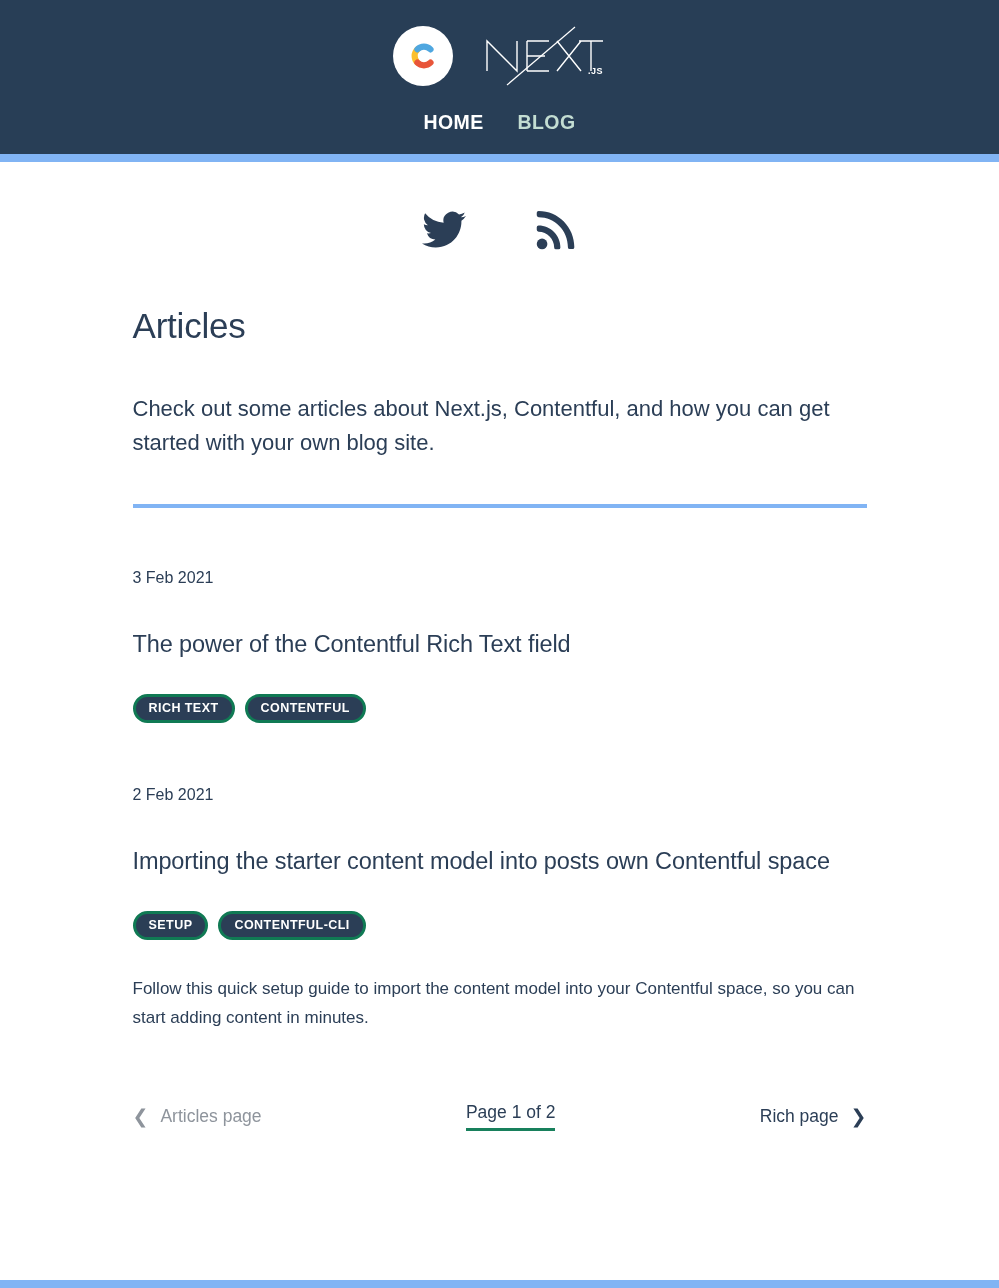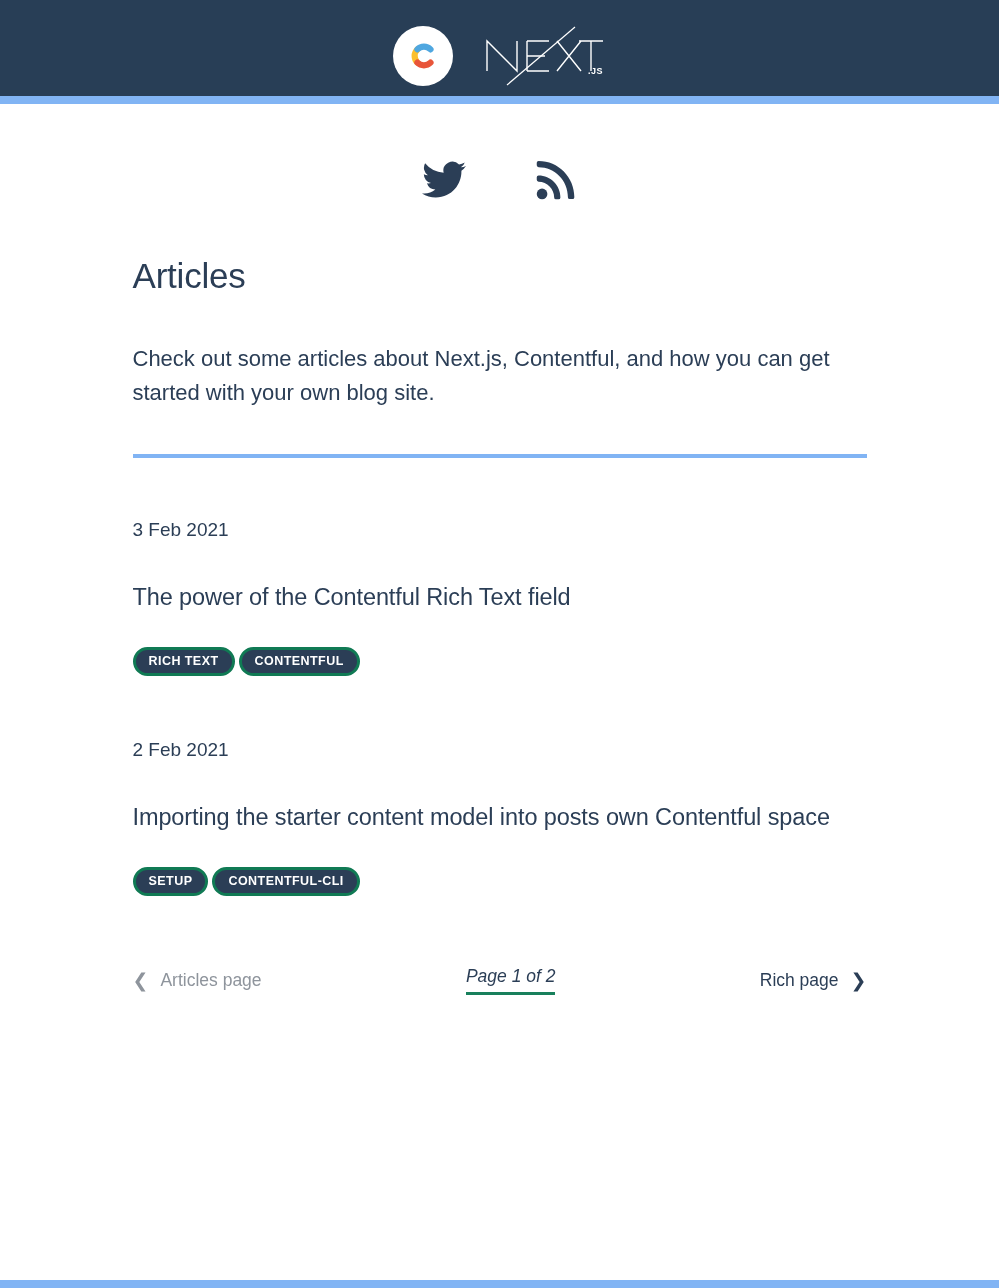--- a/index.html
+++ b/index.html
@@ -74,21 +74,21 @@
 
   .header-rule {
     height: 8px;
     width: 100%;
     background: #81b4f4;
   }
 
   
   .content {
     width: 734px;
-    margin: 12px auto;
+    margin: 4px auto;
     padding-top: 0;
   }
 
   .social-row {
     display: flex;
     align-items: center;
     justify-content: center;
     gap: 68px;
     padding-top: 42px;
     padding-bottom: 10px;
@@ -125,40 +125,40 @@
 
   
   .article {
     padding-top: 62px;
   }
   .article + .article {
     padding-top: 64px;
   }
 
   .article-date {
-    font-size: 19px;
+    font-size: 16px;
     color: #2b3e56;
     line-height: 1;
   }
 
   .article-title {
     font-size: 23.5px;
     font-weight: normal;
     color: #2b3e56;
     margin-top: 44px;
     line-height: 1.2;
     letter-spacing: -0.1px;
     cursor: pointer;
     text-decoration: none;
     display: block;
   }
 
   .tag-row {
     display: flex;
-    gap: 4px;
+    gap: 10px;
     margin-top: 36px;
   }
 
   .tag {
     display: inline-flex;
     align-items: center;
     justify-content: center;
     background: #2b3e56;
     border: 3px solid #107a54;
     border-radius: 999px;
@@ -199,21 +199,20 @@
   .pager.disabled { color: #8e949c; cursor: default; }
   .pager.active { color: #2b3e56; }
 
   .chev { font-size: 19px; line-height: 1; display: inline-block; }
 
   .page-indicator {
     font-size: 17.5px;
     color: #2b3e56;
     border-bottom: 3px solid #18805c;
     padding-bottom: 5px;
-    font-style: italic;
   }
 
   .footer-rule {
     position: absolute;
     left: 0;
     bottom: 0;
     height: 8px;
     width: 100%;
     background: #81b4f4;
   }
@@ -243,20 +242,24 @@
             <path d="M78 16 L102 46 M102 16 L78 46"></path>
             <path d="M100 16 L124 16 M112 16 L112 46"></path>
             <path d="M96 2 L28 60" stroke-width="1.2"></path>
           </g>
           <text x="109" y="49" fill="#ffffff" font-family="'Liberation Sans', sans-serif" font-size="9" font-weight="bold" letter-spacing="0.5">.JS</text>
         </svg>
       </div>
 
     </div>
 
+    <nav class="main-nav">
+      <a class="nav-link home" href="#">HOME</a>
+      <a class="nav-link blog" href="#">BLOG</a>
+    </nav>
 
   </header>
 
   <div class="header-rule"></div>
 
   <main class="content">
 
     <div class="social-row">
       <a class="social-icon" href="#">
         <svg width="44" height="38" viewBox="0 0 24 20" aria-hidden="true">
@@ -287,20 +290,21 @@
       </div>
     </article>
 
     <article class="article">
       <div class="article-date">2 Feb 2021</div>
       <a class="article-title" href="#">Importing the starter content model into posts own Contentful space</a>
       <div class="tag-row">
         <span class="tag">SETUP</span>
         <span class="tag">CONTENTFUL-CLI</span>
       </div>
+      <p class="article-excerpt">Follow this quick setup guide to import the content model into your Contentful space, so you can start adding content in minutes.</p>
     </article>
 
     <nav class="pagination">
       <span class="pager disabled">
         <span class="chev">❮</span>
         <span>Articles page</span>
       </span>
 
       <span class="page-indicator">Page 1 of 2</span>
 

